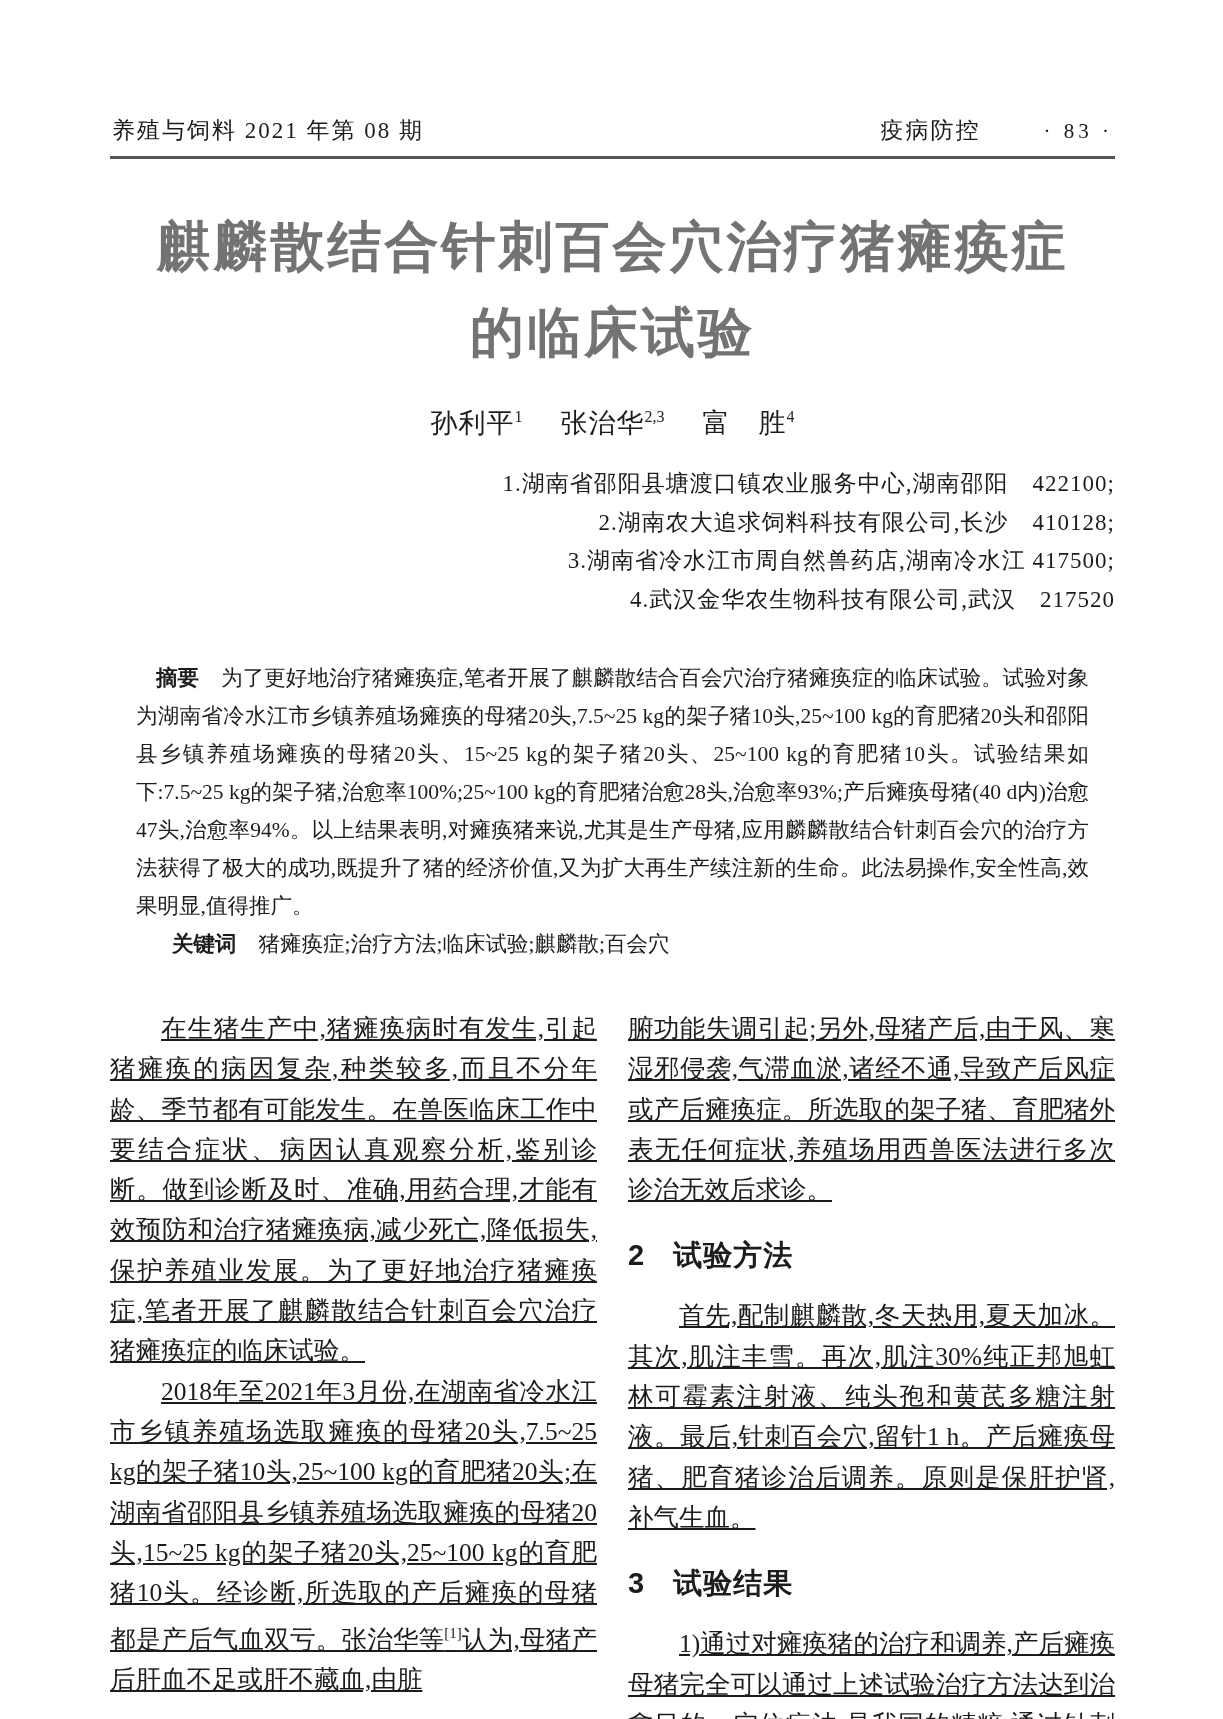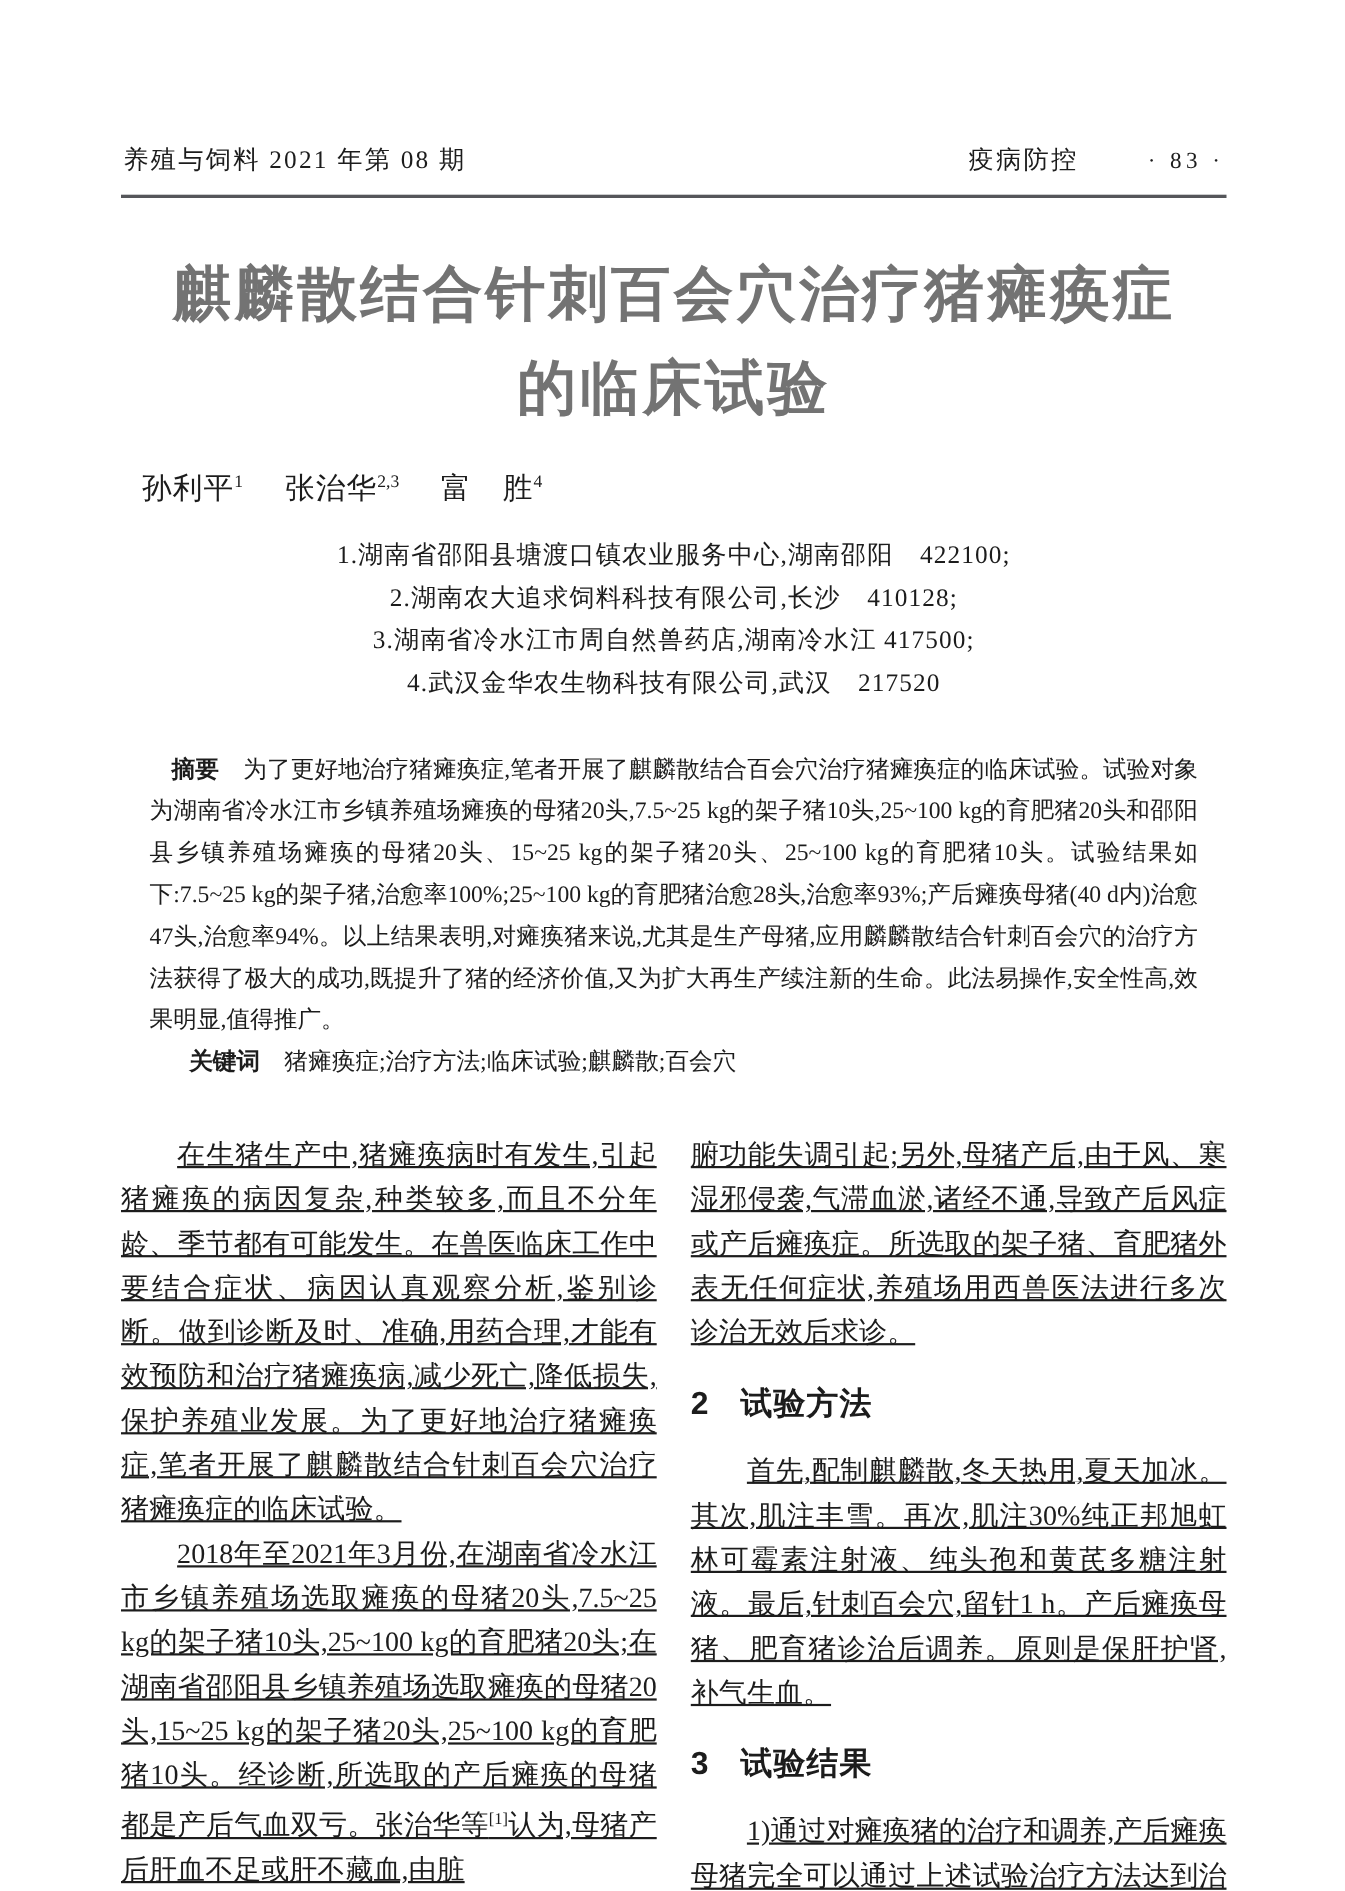--- a/index.html
+++ b/index.html
@@ -12,21 +12,21 @@
     position: relative;
   }
   .page {
     position: relative;
     width: 1223px; height: 1719px;
     padding: 0 108px 0 110px;
     box-sizing: border-box;
   }
   
   .running-header {
-    margin: 16px 2px;
+    margin: 1px 2px;
     padding-top: 114px;
     display: flex;
     justify-content: space-between;
     align-items: baseline;
     font-size: 23px;
     letter-spacing: 2px;
   }
   .running-header .right-group { display: flex; align-items: baseline; gap: 63px; }
   .running-header .page-no { font-size: 21px; letter-spacing: 4px; }
   .header-rule {
@@ -42,29 +42,30 @@
     font-family: "Liberation Sans", "DejaVu Sans", sans-serif;
     font-weight: 800;
     font-size: 54px;
     line-height: 86px;
     letter-spacing: 3px;
     color: #737373;
   }
   
   .authors-row {
     margin-top: 30px;
+    text-align: center;
     font-size: 27px;
     letter-spacing: 1px;
   }
   .author { margin: 0 19px; white-space: nowrap; }
   .author sup { font-size: 16px; letter-spacing: 0; }
   
   .affiliations {
     margin-top: 24px;
-    text-align: center;
+    text-align: right;
     font-size: 23px;
     line-height: 38.5px;
     letter-spacing: 1px;
   }
   
   .abstract-block {
     margin-top: 40px;
     padding: 0 26px;
     font-size: 21.5px;
     line-height: 38px;

